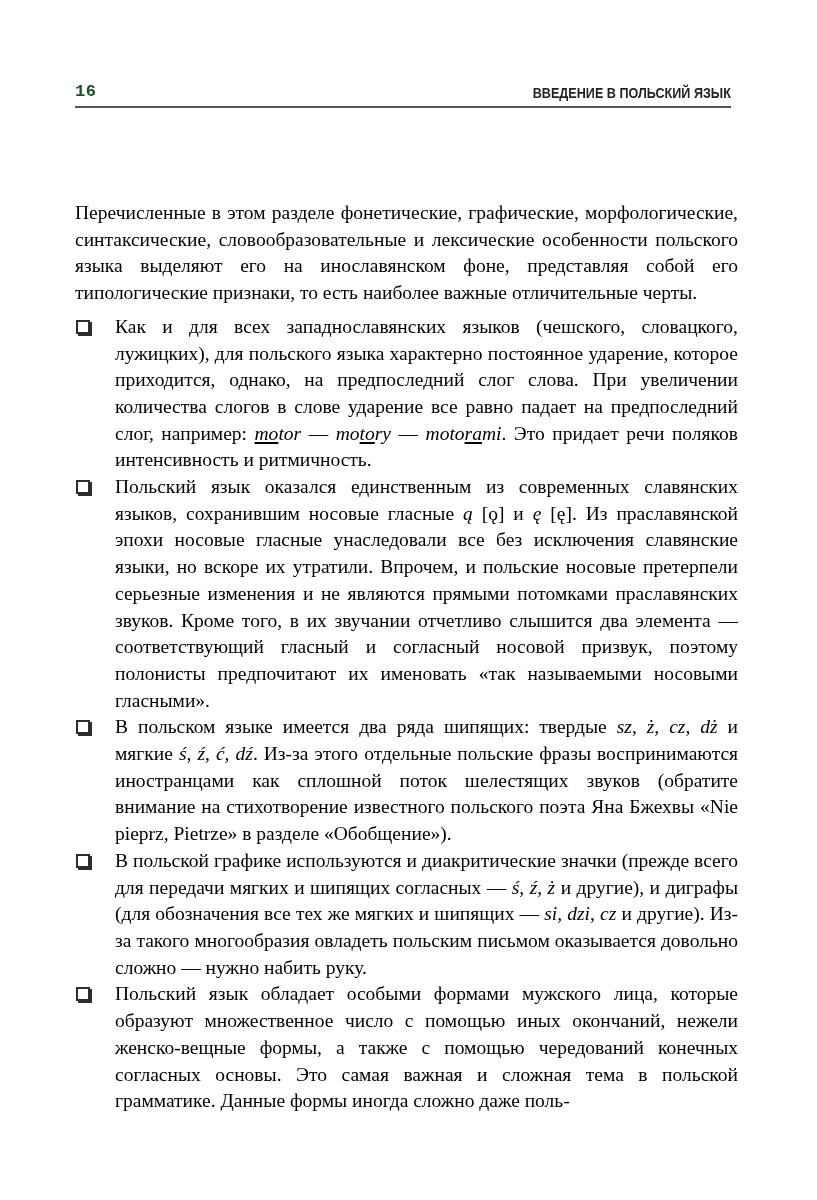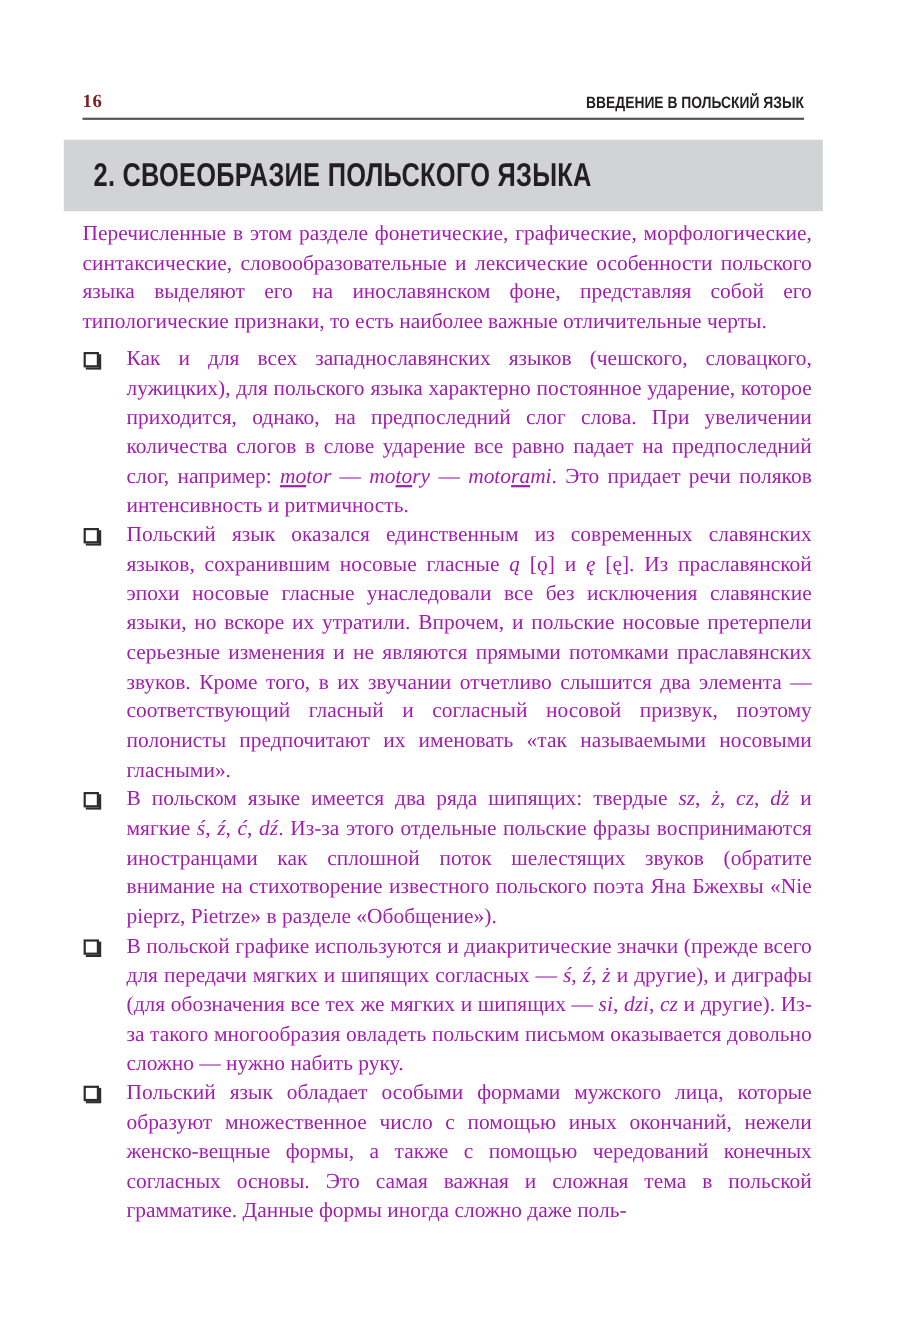--- a/index.html
+++ b/index.html
@@ -7,22 +7,22 @@
     position:relative; width:817px; height:1200px; background:#ffffff;
     overflow:hidden;
     font-family:"Liberation Serif","DejaVu Serif",serif;
   }
   .header {
     position:absolute; left:75px; top:82px; width:656px;
     display:flex; justify-content:space-between; align-items:flex-end;
     border-bottom:2px solid #55565a; padding-bottom:5px;
   }
   .page-num {
-    font-family:Liberation Serif, serif;
-    font-weight:bold; font-size:17px; color:#7f1d1d; letter-spacing:0.5px;
+    font-family:Liberation Mono, monospace;
+    font-weight:bold; font-size:17px; color:#14532d; letter-spacing:0.5px;
   }
   .running-head {
     font-family:"Liberation Sans","DejaVu Sans",sans-serif;
     font-weight:bold; font-size:15px; color:#231f20; white-space:nowrap;
     transform:scaleX(0.84); transform-origin:right bottom;
   }
   .banner {
     position:absolute; left:58px; top:127px; width:690px; height:65px;
     background:#d1d3d4; display:flex; align-items:center;
   }
@@ -49,25 +49,22 @@
 </head>
 <body>
 
 <div class="page">
 
   <div class="header" style="border-bottom-color: rgb(85, 86, 90);">
     <span class="page-num">16</span>
     <span class="running-head">ВВЕДЕНИЕ В ПОЛЬСКИЙ ЯЗЫК</span>
   </div>
 
-  <div class="banner" style="background: rgb(209, 211, 212);">
-    <span class="banner-title">2. СВОЕОБРАЗИЕ ПОЛЬСКОГО ЯЗЫКА</span>
-  </div>
 
-  <div class="body-col" style="color: #a21caf;">
+  <div class="body-col" style="color: #000000;">
     <p class="intro">Перечисленные в этом разделе фонетические, графические, морфологические, синтаксические, словообразовательные и лексические особенности польского языка выделяют его на инославянском фоне, представляя собой его типологические признаки, то есть наиболее важные отличительные черты.</p>
     <div id="bullet-list">
     <div class="bullet-item">
       <span class="bullet-sq"></span>
       <span class="bullet-text"><span>Как и для всех западнославянских языков (чешского, словацкого, лужицких), для польского языка характерно постоянное ударение, которое приходится, однако, на предпоследний слог слова. При увеличении количества слогов в слове ударение все равно падает на предпоследний слог, например: </span><span class="i u">mo</span><span class="i">tor</span><span> — </span><span class="i">mo</span><span class="i u">to</span><span class="i">ry</span><span> — </span><span class="i">moto</span><span class="i u">ra</span><span class="i">mi</span><span>. Это придает речи поляков интенсивность и ритмичность.</span></span>
     </div>
 
     <div class="bullet-item">
       <span class="bullet-sq"></span>
       <span class="bullet-text"><span>Польский язык оказался единственным из современных славянских языков, сохранившим носовые гласные </span><span class="i">ą</span><span> [ǫ] и </span><span class="i">ę</span><span> [ę]. Из праславянской эпохи носовые гласные унаследовали все без исключения славянские языки, но вскоре их утратили. Впрочем, и польские носовые претерпели серьезные изменения и не являются прямыми потомками праславянских звуков. Кроме того, в их звучании отчетливо слышится два элемента — соответствующий гласный и согласный носовой призвук, поэтому полонисты предпочитают их именовать «так называемыми носовыми гласными».</span></span>

